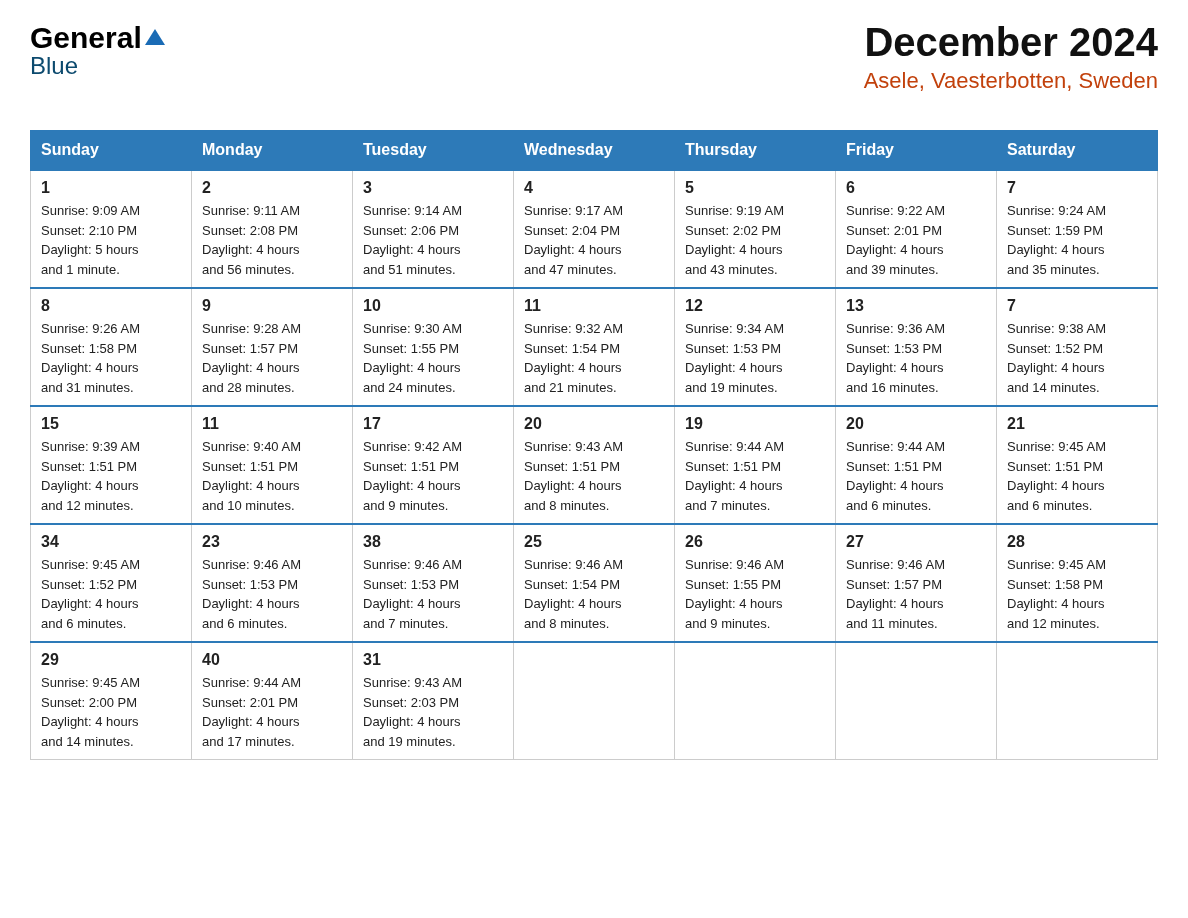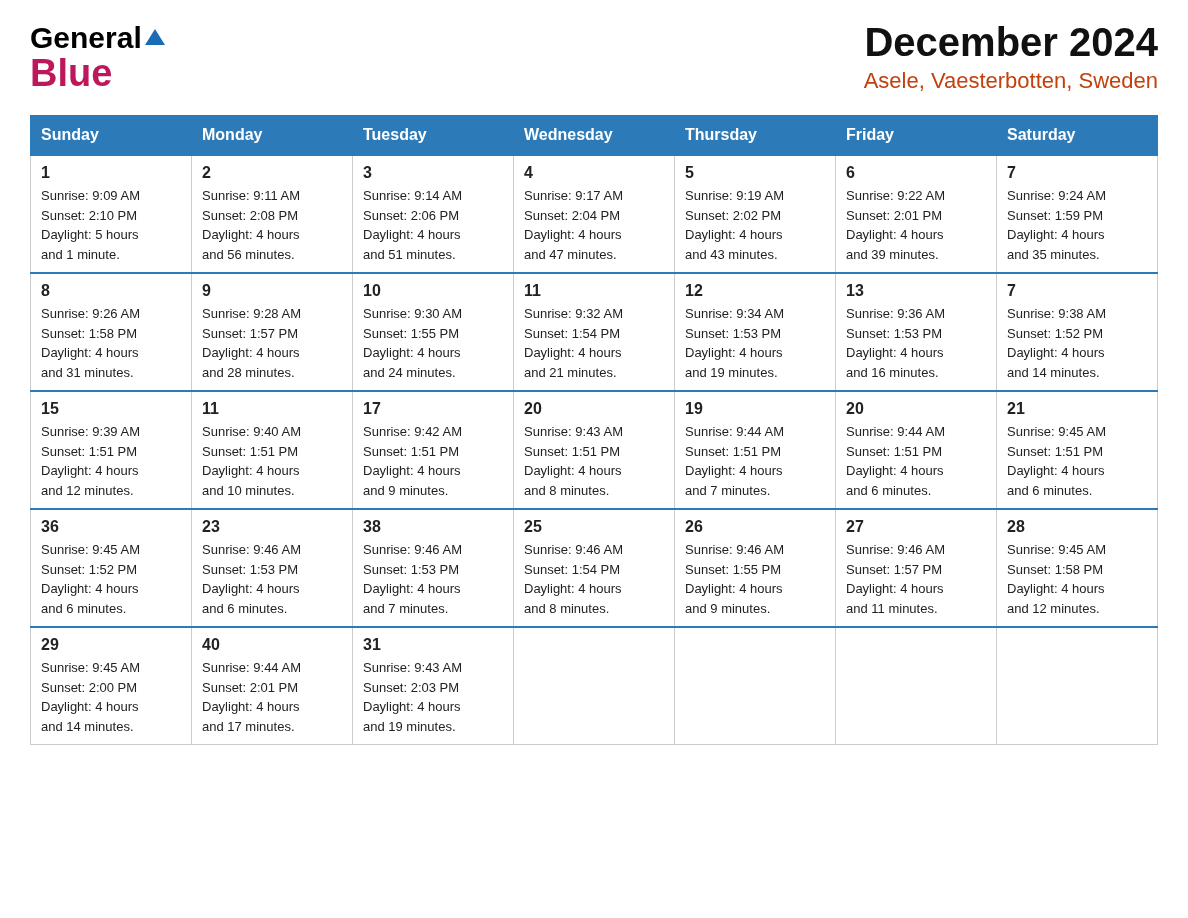--- a/index.html
+++ b/index.html
@@ -7,36 +7,36 @@
       font-family: Arial, sans-serif;
       background: #fff;
       width: 1188px;
       min-height: 918px;
       padding: 20px 30px;
     }
     .header {
       display: flex;
       justify-content: space-between;
       align-items: flex-start;
-      margin-bottom: 20px;
+      margin-bottom: 36px;
     }
     .logo-wrapper {
       display: flex;
       flex-direction: column;
     }
     .logo-line1 {
       display: flex;
       align-items: center;
       font-size: 30px;
       font-weight: bold;
     }
     .logo-line2 {
-      color: #be185d;
-      font-size: 38px;
-      font-weight: bold;
+      color: #0c4a6e;
+      font-size: 24px;
+      font-weight: normal;
       margin-top: -4px;
     }
     .title-section {
       text-align: right;
     }
     .month-title {
       font-size: 40px;
       font-weight: bold;
       color: #111;
       line-height: 1.1;
@@ -213,21 +213,21 @@
           <span class="day-number">20</span>
           <div class="day-info">Sunrise: 9:44 AM<br>Sunset: 1:51 PM<br>Daylight: 4 hours<br>and 6 minutes.</div>
         </td>
         <td>
           <span class="day-number">21</span>
           <div class="day-info">Sunrise: 9:45 AM<br>Sunset: 1:51 PM<br>Daylight: 4 hours<br>and 6 minutes.</div>
         </td>
       </tr>
       <tr>
         <td>
-          <span class="day-number">36</span>
+          <span class="day-number">34</span>
           <div class="day-info">Sunrise: 9:45 AM<br>Sunset: 1:52 PM<br>Daylight: 4 hours<br>and 6 minutes.</div>
         </td>
         <td>
           <span class="day-number">23</span>
           <div class="day-info">Sunrise: 9:46 AM<br>Sunset: 1:53 PM<br>Daylight: 4 hours<br>and 6 minutes.</div>
         </td>
         <td>
           <span class="day-number">38</span>
           <div class="day-info">Sunrise: 9:46 AM<br>Sunset: 1:53 PM<br>Daylight: 4 hours<br>and 7 minutes.</div>
         </td>

